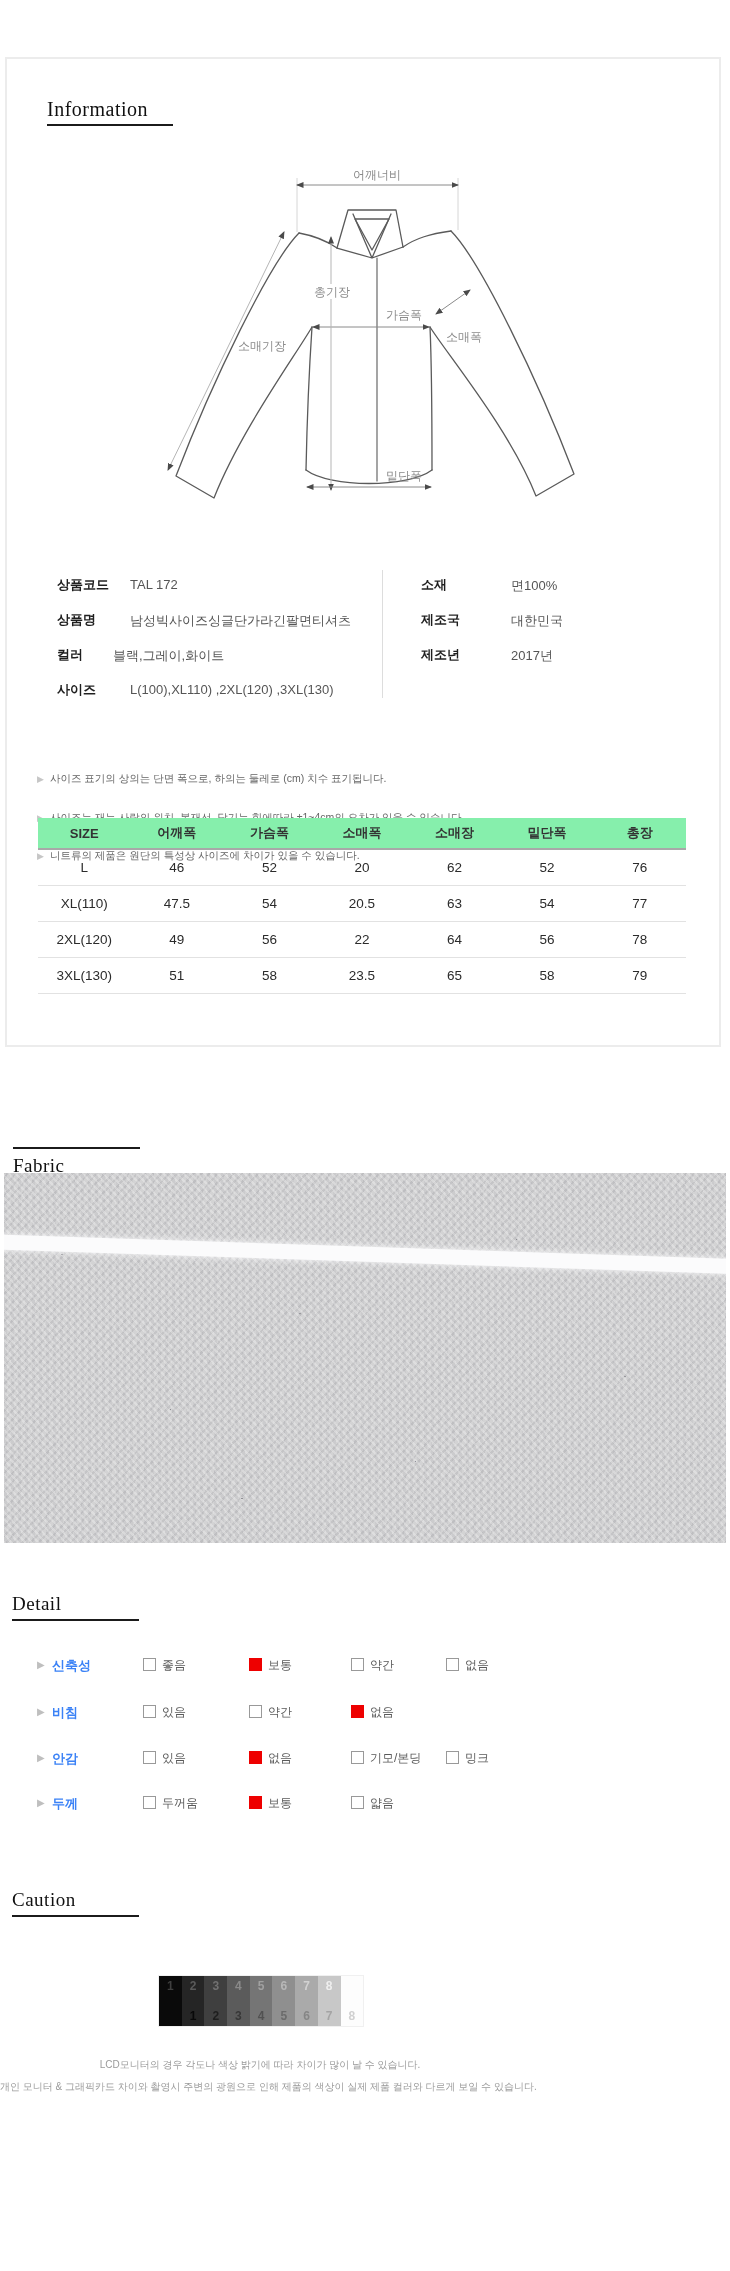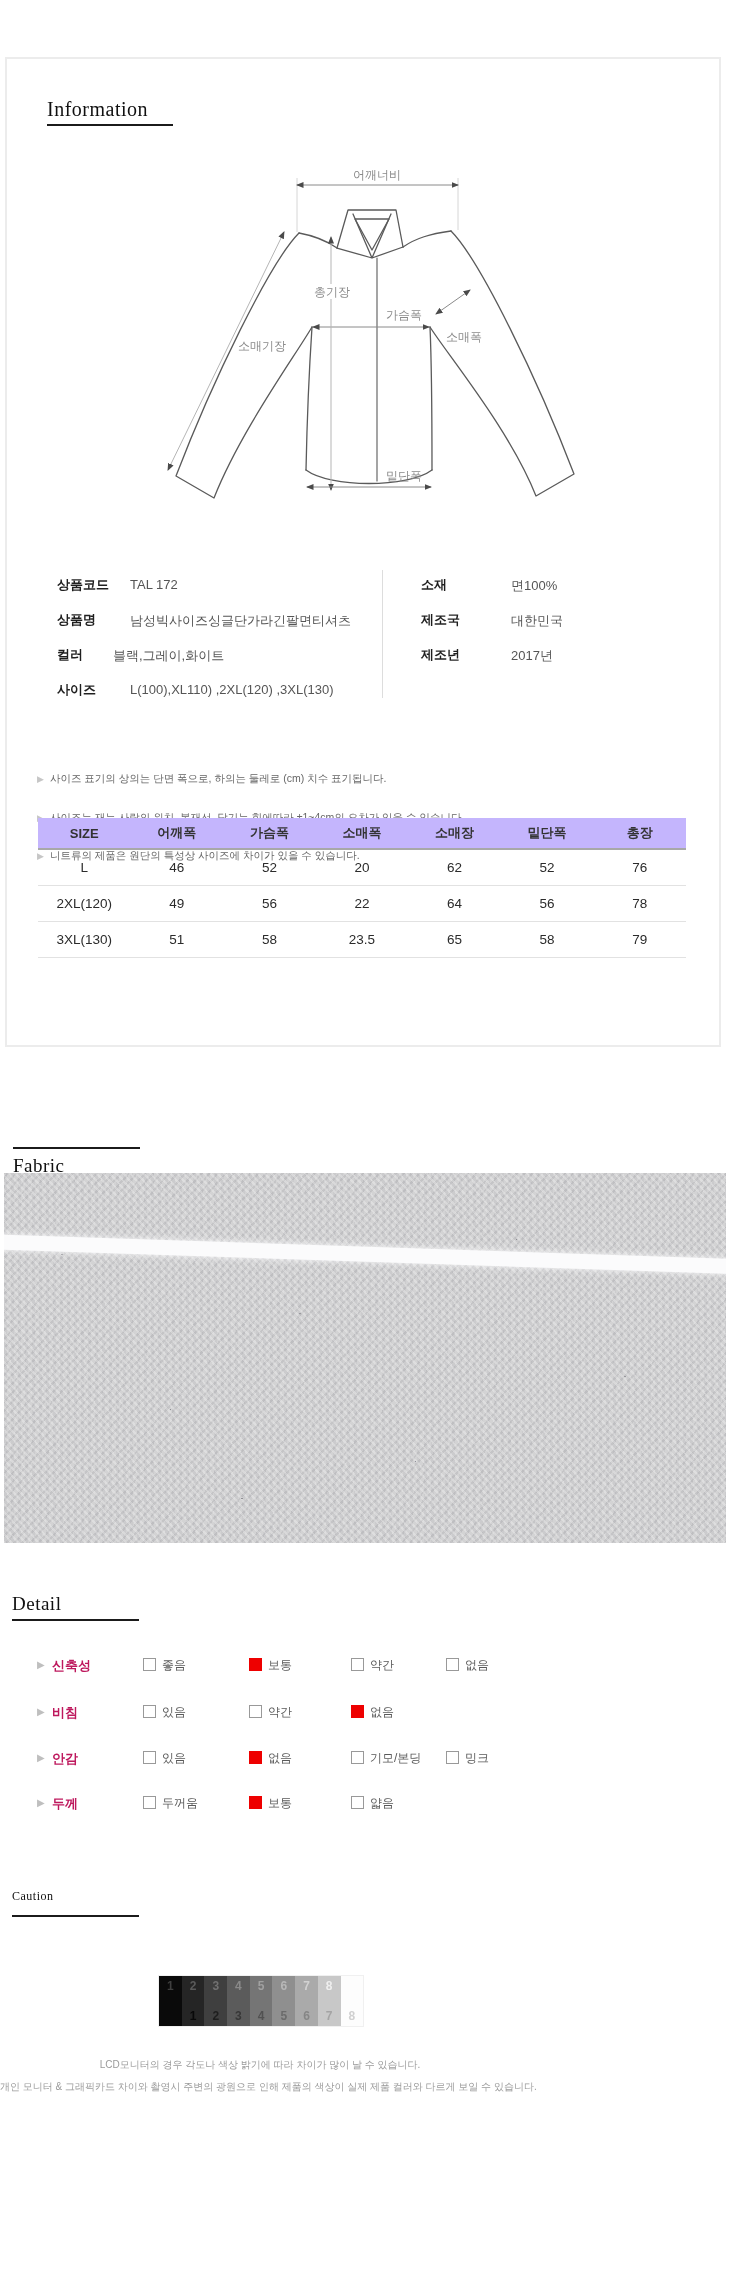--- a/index.html
+++ b/index.html
@@ -8,40 +8,40 @@
   .sec-heading{font-family:"Liberation Serif","DejaVu Serif",serif;font-size:20px;color:#101010;letter-spacing:.5px;}
   .heading-rule{height:2px;background:#1b1b1b;}
   .info-box{border:2px solid #ececec;}
   .info-row{position:absolute;height:18px;white-space:nowrap;}
   .info-row .lbl{position:absolute;left:0;top:0;font-size:13px;font-weight:bold;color:#1f1f1f;}
   .info-row .val{position:absolute;top:1px;font-size:13px;color:#555;}
   .v-divider{width:1px;background:#ddd;}
   .note-line{font-size:10.5px;color:#666;line-height:19.5px;white-space:nowrap;margin-top:18px;}
   .note-arrow{color:#c6c6c6;font-size:9px;margin-right:6px;}
   #size-table{border-collapse:collapse;table-layout:fixed;width:648px;}
-  #size-table th{height:28px;background:#c4b5fd;border-bottom:2px solid #a8a8a8;font-size:13px;color:#333;font-weight:bold;text-align:center;}
+  #size-table th{height:28px;background:#86efac;border-bottom:2px solid #a8a8a8;font-size:13px;color:#333;font-weight:bold;text-align:center;}
   #size-table td{height:33px;border-bottom:1px solid #e2e2e2;font-size:13.5px;color:#2b2b2b;text-align:center;}
   .fabric{background-color:#d3d3d4;overflow:hidden;
     background-image:
       radial-gradient(circle 2px at 8% 22%, #96969b 40%, transparent 41%),
       radial-gradient(circle 1.5px at 23% 64%, #8e8e93 40%, transparent 41%),
       radial-gradient(circle 2px at 41% 38%, #9a9a9f 40%, transparent 41%),
       radial-gradient(circle 1.5px at 57% 78%, #90909a 40%, transparent 41%),
       radial-gradient(circle 2px at 71% 18%, #8d8d92 40%, transparent 41%),
       radial-gradient(circle 1.5px at 86% 55%, #97979c 40%, transparent 41%),
       radial-gradient(circle 2px at 33% 88%, #8f8f94 40%, transparent 41%),
       radial-gradient(circle 1.5px at 64% 50%, #98989d 40%, transparent 41%),
       repeating-linear-gradient(48deg, rgba(255,255,255,.25) 0 2px, rgba(0,0,0,0) 2px 5px),
       repeating-linear-gradient(-48deg, rgba(110,110,118,.14) 0 2px, rgba(0,0,0,0) 2px 6px),
       repeating-linear-gradient(90deg, rgba(150,150,158,.12) 0 3px, rgba(0,0,0,0) 3px 7px);}
   .fabric-stripe{position:absolute;left:-25px;top:74px;width:790px;height:15px;background:#fbfbfc;border-radius:8px;
     transform:rotate(1.9deg);box-shadow:0 0 7px rgba(252,252,253,.95);}
   .detail-row{position:absolute;left:37px;width:693px;height:18px;}
   .detail-arrow{position:absolute;left:0;top:3px;color:#bfbfbf;font-size:10px;line-height:12px;}
-  .detail-label{position:absolute;left:15px;top:1px;font-size:13px;font-weight:bold;color:#be185d;}
+  .detail-label{position:absolute;left:15px;top:1px;font-size:13px;font-weight:bold;color:#3b82f6;}
   .opt{position:absolute;top:1px;height:16px;}
   .cb{position:absolute;left:0;top:1px;width:11px;height:11px;border:1px solid #999;background:#fff;}
   .cb.checked{width:13px;height:13px;border:none;background:#ee0000;}
   .opt-text{position:absolute;left:19px;top:0;font-size:12px;color:#5a5a5a;white-space:nowrap;}
   #scale-chart{display:flex;border:1px solid #f0f0f0;}
   .scale-cell{position:relative;width:22.7px;height:50px;}
   .scale-num{position:absolute;left:0;width:100%;text-align:center;font-size:12px;font-weight:bold;}
   .scale-num.top{top:3px;} .scale-num.bot{bottom:3px;}
   .caution-line{font-size:10px;color:#9a9a9a;line-height:22px;text-align:center;white-space:nowrap;}
   svg text{font-family:"Liberation Sans","DejaVu Sans",sans-serif;}
@@ -161,20 +161,29 @@
       <tr>
         <td>L</td>
         <td>46</td>
         <td>52</td>
         <td>20</td>
         <td>62</td>
         <td>52</td>
         <td>76</td>
       </tr>
       <tr>
+        <td>XL(110)</td>
+        <td>47.5</td>
+        <td>54</td>
+        <td>20.5</td>
+        <td>63</td>
+        <td>54</td>
+        <td>77</td>
+      </tr>
+      <tr>
         <td>2XL(120)</td>
         <td>49</td>
         <td>56</td>
         <td>22</td>
         <td>64</td>
         <td>56</td>
         <td>78</td>
       </tr>
       <tr>
         <td>3XL(130)</td>
@@ -266,21 +275,21 @@
         <span class="cb checked" style="background: rgb(238, 0, 0);"></span>
         <span class="opt-text">보통</span>
       </span>
       <span class="opt" style="left: 314px;">
         <span class="cb"></span>
         <span class="opt-text">얇음</span>
       </span>
     </div>
   </div>
 
-<div class="abs sec-heading" style="left:12px;top:1889px;font-size:12px;">Caution</div>
+<div class="abs sec-heading" style="left:12px;top:1889px;font-size:19px;">Caution</div>
 <div class="abs heading-rule" style="left:12px;top:1915px;width:127px;"></div>
 
 <div id="scale-chart" class="abs" style="left:158px;top:1975px;">
     <div class="scale-cell" style="background: rgb(10, 10, 10);">
       <div class="scale-num top" style="color: rgb(63, 63, 63);">1</div>
     </div>
     <div class="scale-cell" style="background: rgb(37, 37, 37);">
       <div class="scale-num top" style="color: rgb(90, 90, 90);">2</div>
       <div class="scale-num bot" style="color: rgb(8, 8, 8);">1</div>
     </div>

